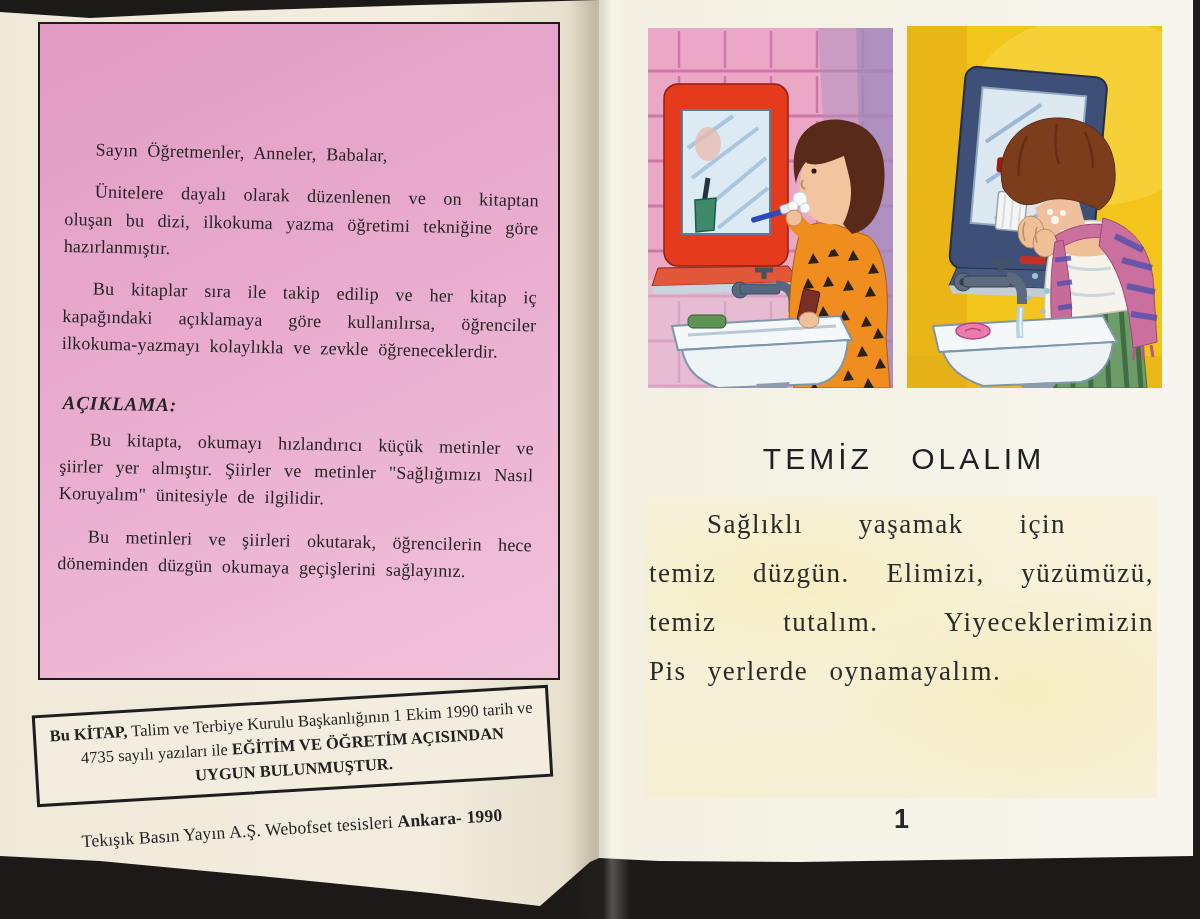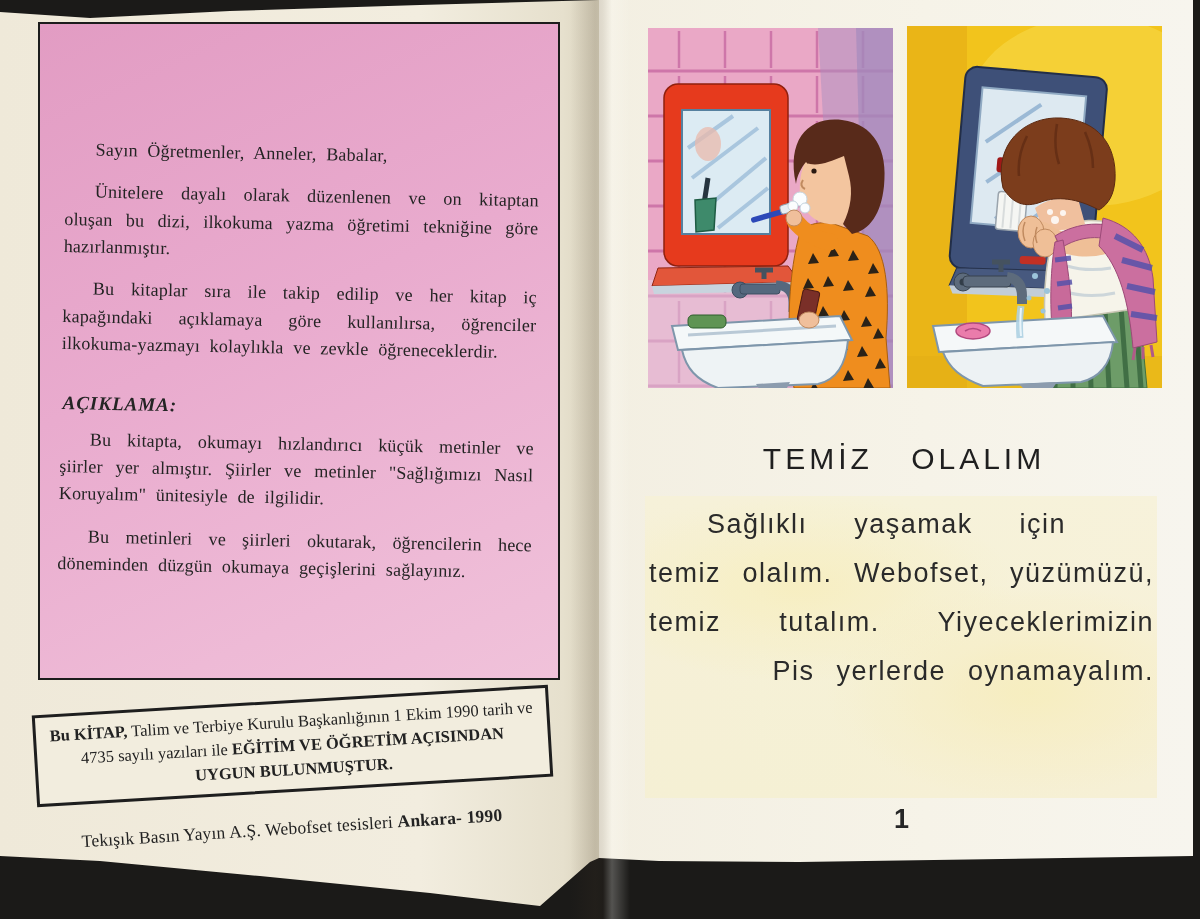--- a/index.html
+++ b/index.html
@@ -40,26 +40,26 @@
   .yellow-wash{position:absolute;left:46px;top:496px;width:512px;height:302px;
     background:
       radial-gradient(ellipse 60% 45% at 30% 30%,rgba(248,238,185,.9),rgba(248,238,185,0) 70%),
       radial-gradient(ellipse 55% 50% at 75% 65%,rgba(247,236,180,.85),rgba(247,236,180,0) 72%),
       linear-gradient(#f7f2d8,#f6f0d2);
     opacity:.85;}
   .reading-title{position:absolute;left:55px;top:442px;width:500px;margin:0;
     font-family:"Liberation Sans","DejaVu Sans",sans-serif;font-weight:normal;
     font-size:30px;letter-spacing:4px;word-spacing:26px;text-align:center;color:#1f1f1f;}
   .reading{position:absolute;left:50px;top:500px;width:505px;
-    font-family:Liberation Sans, sans-serif;
+    font-family:Liberation Serif, serif;
     font-size:27px;letter-spacing:1.5px;color:#2a2a2a;}
   .rl{height:49px;line-height:49px;white-space:nowrap;}
   .rl-first{padding-left:58px;padding-right:88px;text-align:justify;text-align-last:justify;white-space:normal;}
   .rl-just{text-align:justify;text-align-last:justify;white-space:normal;}
-  .rl-last{word-spacing:13px;text-align:right;}
+  .rl-last{word-spacing:13px;}
   .page-number{position:absolute;left:50px;top:804px;width:505px;text-align:center;
     font-family:"Liberation Sans","DejaVu Sans",sans-serif;font-size:27px;font-weight:bold;color:#262626;}
 </style>
 </head>
 <body>
 
 <div class="scan">
 
   <div class="page-left">
     <div class="pink-panel">
@@ -230,21 +230,21 @@
           <circle cx="140" cy="265" r="3"></circle>
         <circle cx="122" cy="272" r="2.5"></circle>
           <circle cx="136" cy="285" r="2.5"></circle>
       </g>
     </svg>
 
     <div class="yellow-wash"></div>
     <h2 class="reading-title">TEMİZ OLALIM</h2>
     <div class="reading">
       <div class="rl rl-first">Sağlıklı yaşamak için</div>
-      <div class="rl rl-just">temiz olalım. Webofset, yüzümüzü,</div>
+      <div class="rl rl-just">temiz düzgün. Elimizi, yüzümüzü,</div>
       <div class="rl rl-just">temiz tutalım. Yiyeceklerimizin</div>
       <div class="rl rl-last">Pis yerlerde oynamayalım.</div>
     </div>
     <div class="page-number">1</div>
   </div>
 
   <div class="spine"></div>
 </div>
 
 </body></html>

